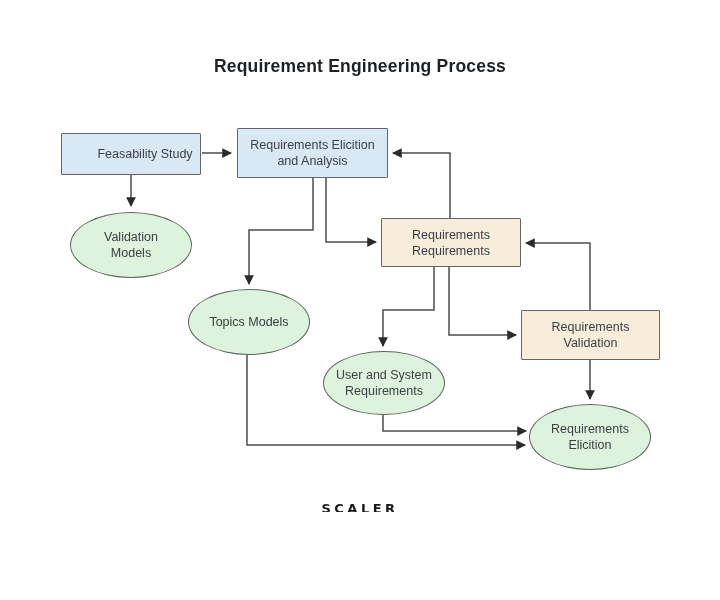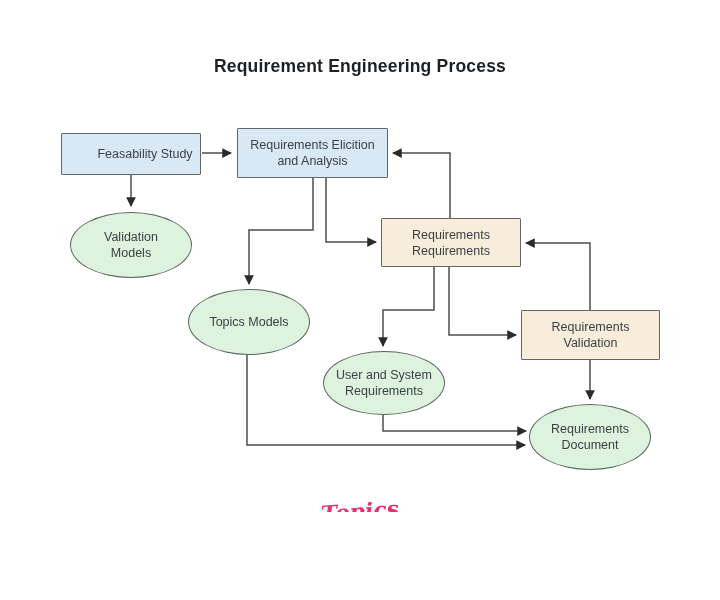--- a/index.html
+++ b/index.html
@@ -132,20 +132,21 @@
     <span>Validation</span>
   </div>
 
   <div class="node ellipse" style="left:323px; top:351px; width:122px; height:64px;">
     <span>User and System</span>
     <span>Requirements</span>
   </div>
 
   <div class="node ellipse" style="left:529px; top:404px; width:122px; height:66px;">
     <span>Requirements</span>
-    <span>Document</span>
+    <span>Elicition</span>
   </div>
 
   <div class="logo">
+    <div class="logo-scaler">SCALER</div>
     <div class="logo-topics">Topics</div>
   </div>
 
 </div>
 
 </body></html>

